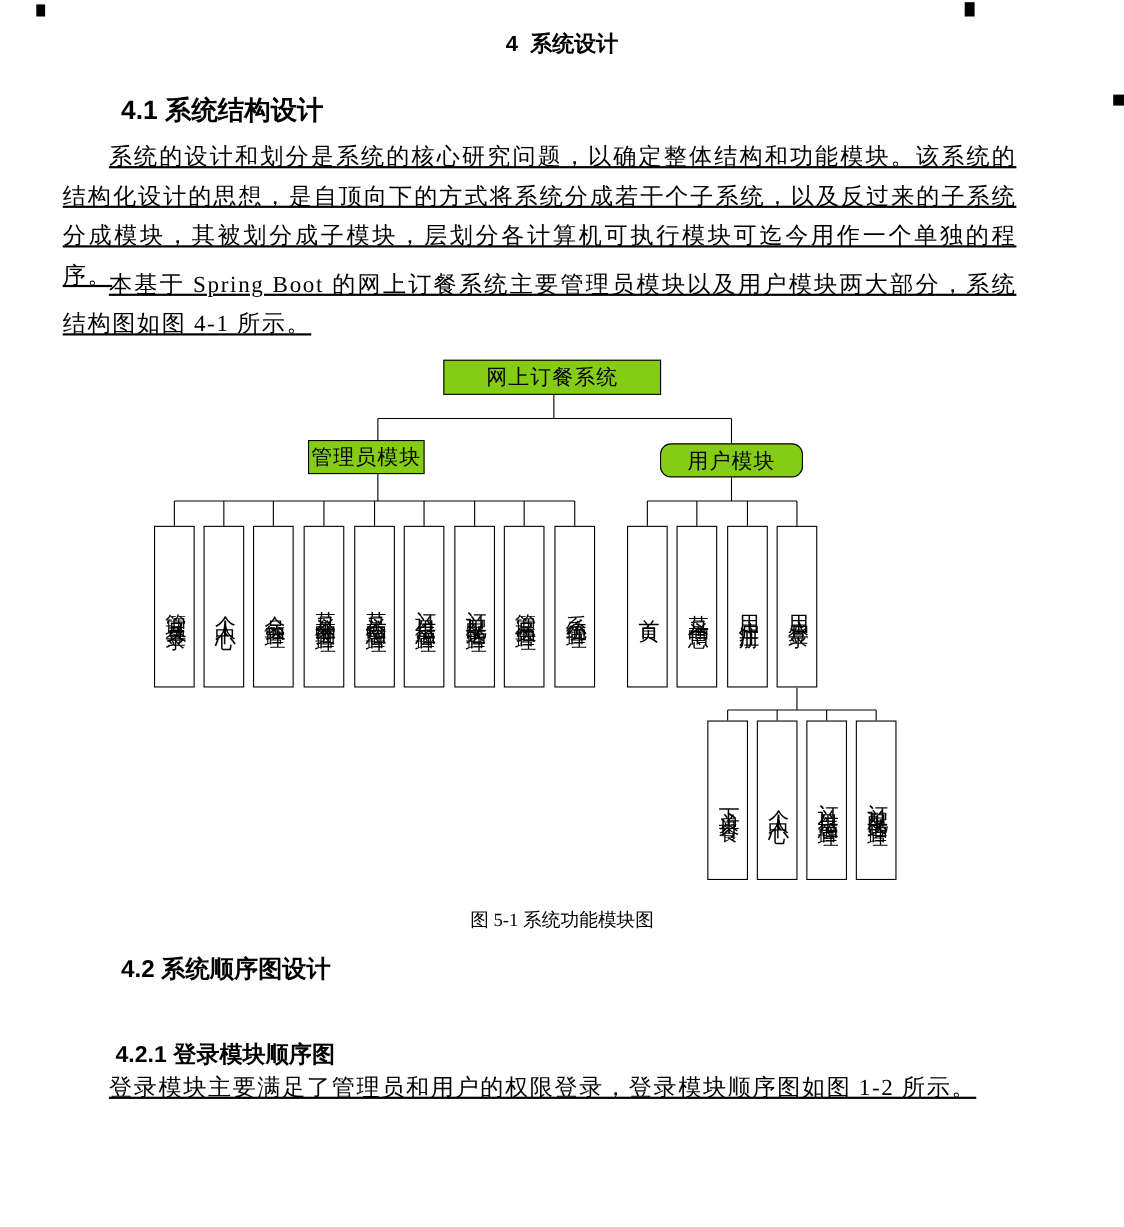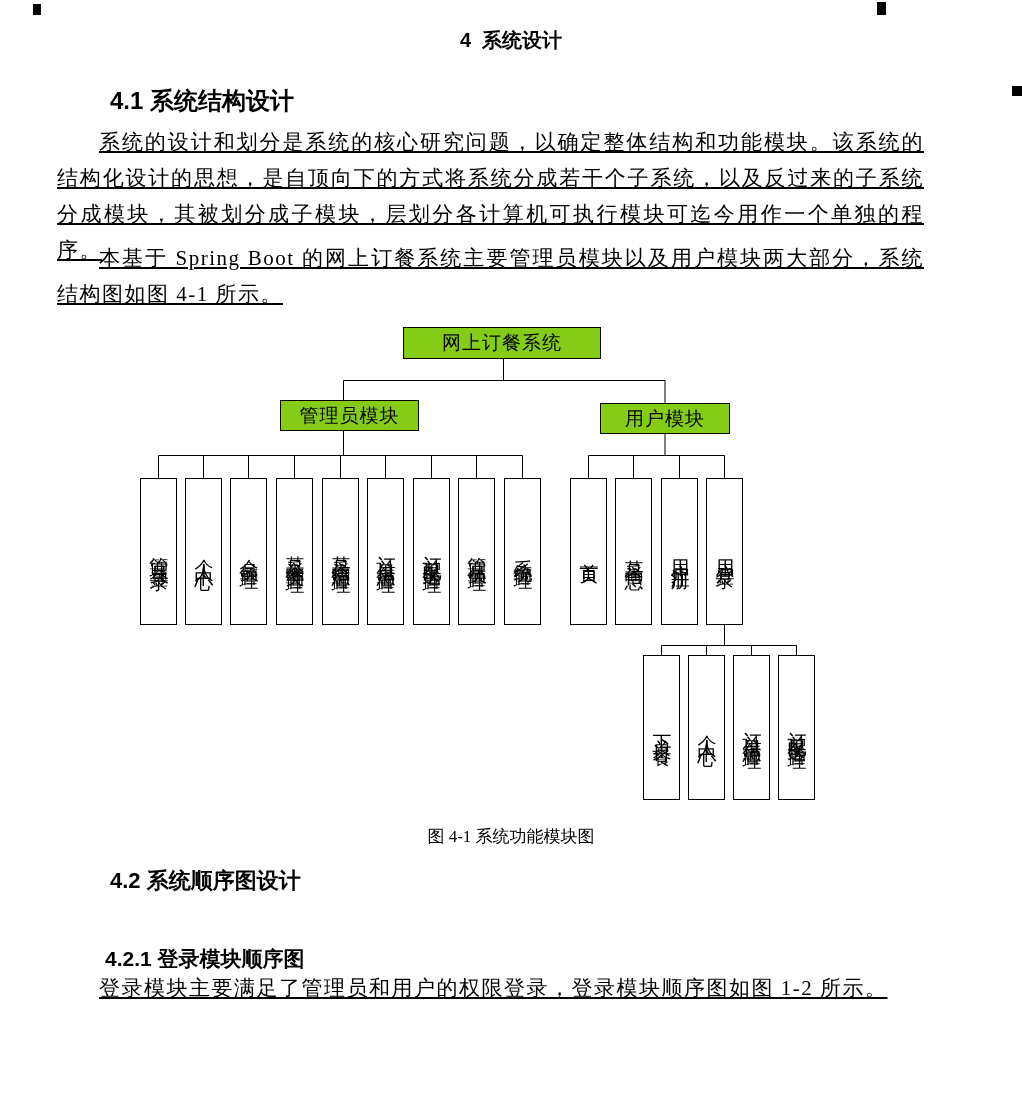--- a/index.html
+++ b/index.html
@@ -44,22 +44,22 @@
 
   .figure { position:absolute; left:0; top:0; width:1022px; height:1115px; }
   .connectors { position:absolute; left:0; top:0; pointer-events:none; }
 
   .hbox {
     position:absolute; border:1px solid #000; background:#84cc16;
     display:flex; align-items:center; justify-content:center;
     font-size:19px; letter-spacing:1px; white-space:nowrap;
   }
   .node-root  { left:403px; top:327px; width:198px; height:32px; }
-  .node-admin { left:280px; top:400px; width:139px; height:31px; }
-  .node-user  { left:600px; top:403px; width:130px; height:31px; }
+  .node-admin { left:280px; top:400px; width:106px; height:31px; }
+  .node-user  { left:600px; top:403px; width:130px; height:31px;border-radius:10px; }
 
   .vbox {
     position:absolute; width:37px; border:1px solid #000; background:#fff;
     display:flex; align-items:center; justify-content:center;
   }
   .vbox span {
     writing-mode:vertical-rl; text-orientation:upright;
     font-size:19px; letter-spacing:4px; line-height:1.1;
   }
   .vb-tall { top:478px; height:147px; }
@@ -152,19 +152,19 @@
         <span>个人中心</span>
       </div>
     <div class="vbox vb-low" style="left:733px;">
         <span>订单信息管理</span>
       </div>
     <div class="vbox vb-low" style="left:778px;">
         <span>订单配送管理</span>
       </div>
   </div>
 
-  <p class="caption">图 4-1 系统功能模块图</p>
+  <p class="caption">图 5-1 系统功能模块图</p>
 
   <h2 class="heading h42">4.2 系统顺序图设计</h2>
   <h3 class="heading h421">4.2.1 登录模块顺序图</h3>
   <p class="body-para para3">登录模块主要满足了管理员和用户的权限登录，登录模块顺序图如图 1-2 所示。</p>
 
 </div>
 
 </body></html>

